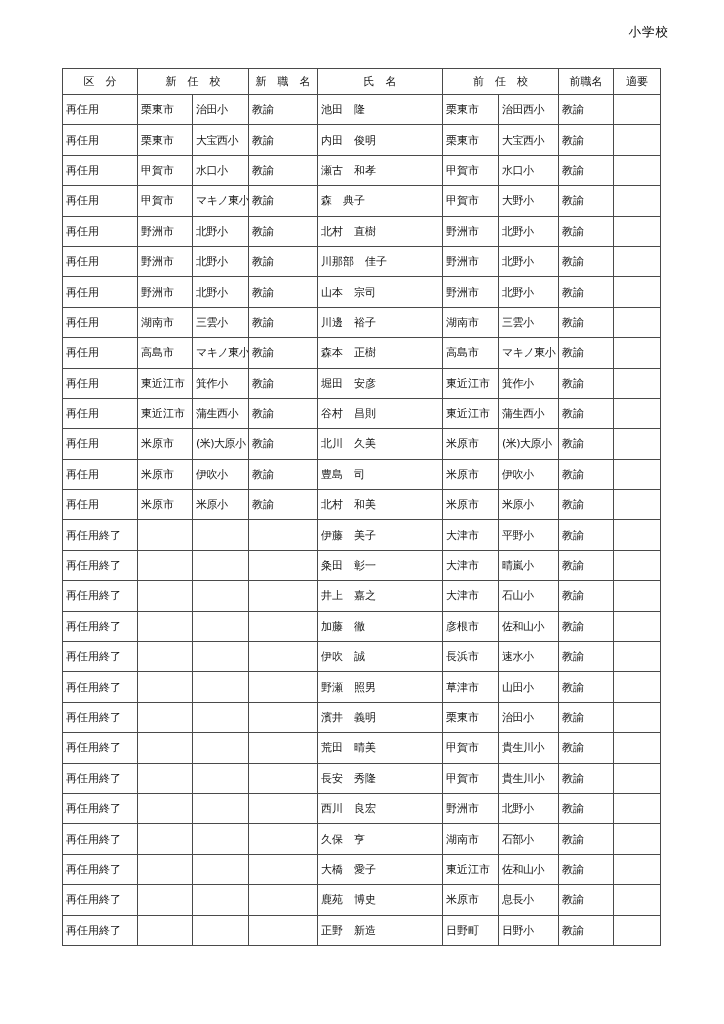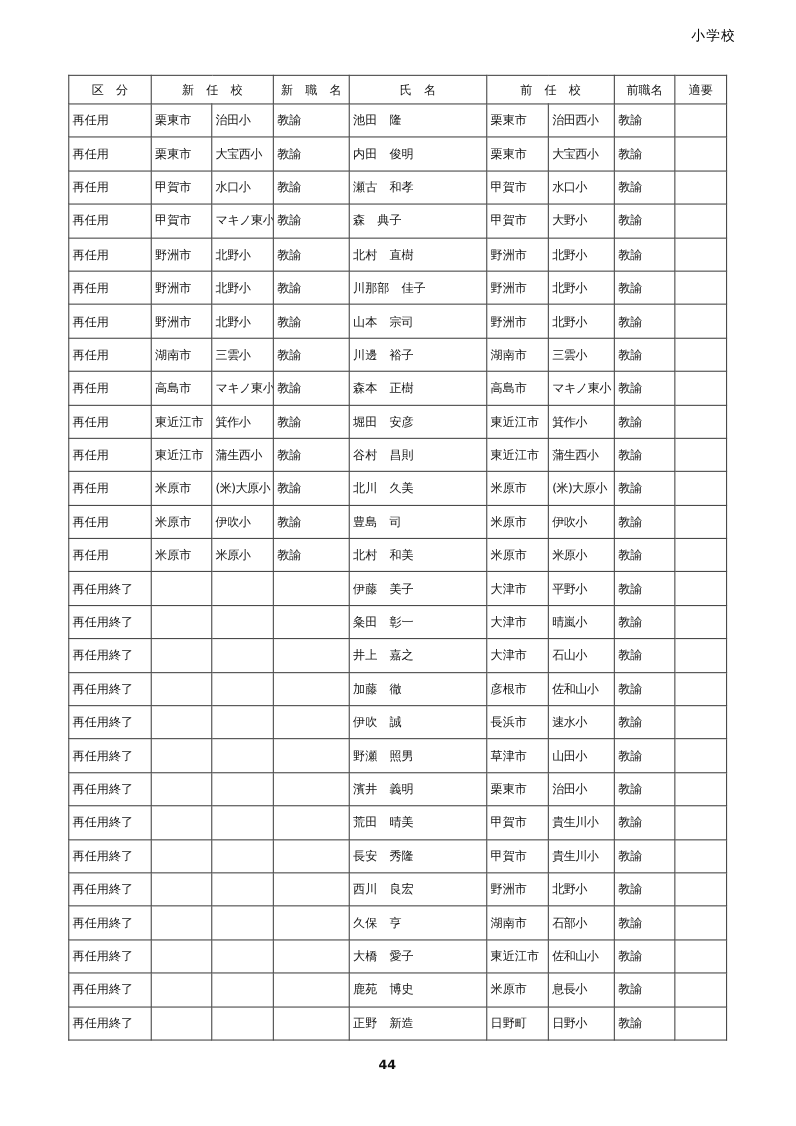--- a/index.html
+++ b/index.html
@@ -429,15 +429,14 @@
       <td class="c-title"></td>
       <td class="c-name">正野　新造</td>
       <td class="c-city">日野町</td>
       <td class="c-school">日野小</td>
       <td class="c-title">教諭</td>
       <td class="c-remarks"></td>
     </tr>
   </tbody>
   </table>
 
-  <div class="page-number">44</div>
 
 </div>
 
 </body></html>

